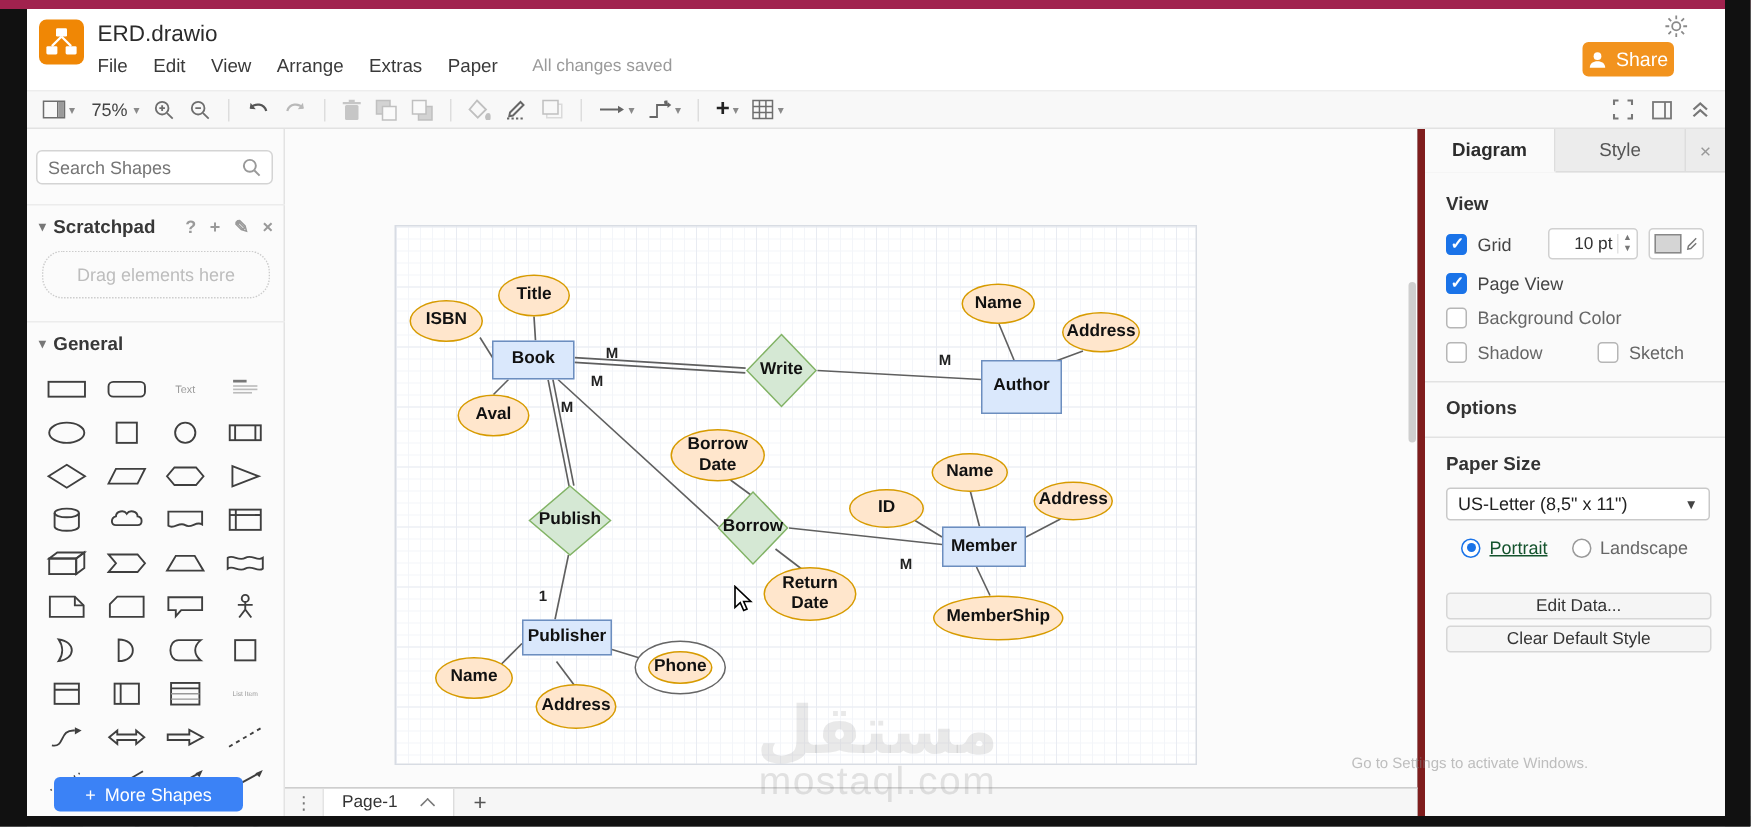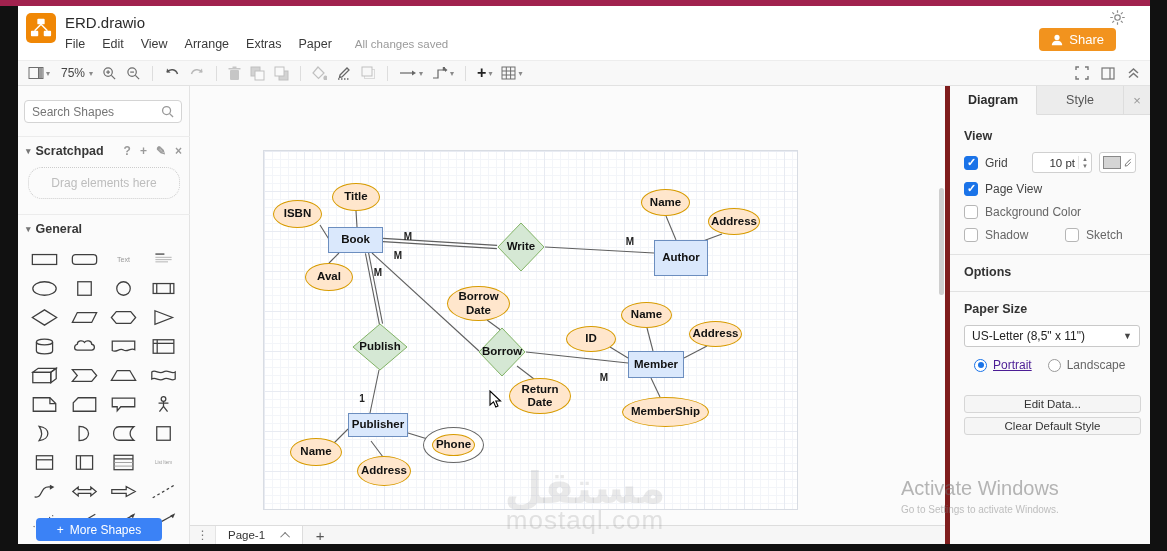--- a/index.html
+++ b/index.html
@@ -16,21 +16,21 @@
   .black-bottom{position:absolute;left:0;top:544px;width:1167px;height:7px;background:#111}
 
   
   .header{position:absolute;left:18px;top:6px;width:1132px;height:54px;background:#fff}
   .logo{position:absolute;left:8px;top:7px;width:30px;height:30px;border-radius:5px;background:var(--logo-orange);display:flex;align-items:center;justify-content:center}
   .doc-title{position:absolute;left:47px;top:8px;font-size:15px;color:#2b2b2b}
   .menubar{position:absolute;left:47px;top:31px;display:flex;gap:17px;font-size:12.5px;color:#3a3a3a;align-items:center}
   .menubar .menu-item{cursor:default}
   .save-status{font-size:11.5px;color:#9a9a9a;margin-left:6px}
   .theme-icon{position:absolute;right:24px;top:3px}
-  .share-btn{position:absolute;right:34px;top:22px;height:23px;background:var(--accent-orange);border-radius:4px;color:#fff;font-size:13px;display:flex;align-items:center;gap:6px;padding:0 12px}
+  .share-btn{position:absolute;right:34px;top:22px;height:23px;background:var(--accent-orange);border-radius:4px;color:#fff;font-size:13px;display:flex;align-items:center;gap:6px;padding:0 4px}
 
   
   .toolbar{position:absolute;left:18px;top:60px;width:1132px;height:26px;background:#f8f8f8;border-top:1px solid #ededed;border-bottom:1px solid #e2e2e2;display:flex;align-items:center;padding:0 10px;gap:9px}
   .tb-sep{width:1px;height:15px;background:#ddd;margin:0 2px}
   .tb-item{display:flex;align-items:center;gap:2px;color:#6e6e6e}
   .tb-item.disabled{opacity:.38}
   .tb-caret{font-size:8px;color:#8a8a8a}
   .tb-zoom{font-size:12px;color:#444;padding:0 2px}
   .tb-plus{font-size:16px;font-weight:bold;color:#222;line-height:1}
   .tb-right{margin-left:auto;display:flex;gap:12px;align-items:center}
@@ -685,42 +685,41 @@
       <hr class="fmt-hr">
       <div class="fmt-title">Options</div>
       <hr class="fmt-hr">
       <div class="fmt-title">Paper Size</div>
       <div class="select">
         <span>US-Letter (8,5" x 11")</span>
         <span class="car">▼</span>
       </div>
       <div class="row" id="orientation-row" style="margin-top:11px;margin-left:10px;gap:6px">
           <span class="radio sel"></span>
-          <span style="color: #4c1d95; margin-right: 10px; text-decoration: underline;">Portrait</span>
+          <span style="color: #14532d; margin-right: 10px; text-decoration: underline;">Portrait</span>
           <span class="radio"></span>
           <span style="color: rgb(102, 102, 102); margin-right: 10px;">Landscape</span>
         </div>
       <div style="height:14px"></div>
       <div class="wide-btn">Edit Data...</div>
       <div class="wide-btn">Clear Default Style</div>
     </div>
   </div>
 
   <div class="pagesbar">
     <div class="pg-dots">⋮</div>
     <div class="pg-tab">
       <span>Page-1</span>
       <span class="pg-caret"></span>
     </div>
     <div class="pg-plus">+</div>
   </div>
 
   <div class="wm-ar">مستقل</div>
   <div class="wm-en">mostaql.com</div>
-  <div class="act1">Activate Windows</div>
   <div class="act2">Go to Settings to activate Windows.</div>
   <div class="cursor">
     <svg width="13" height="19" viewBox="0 0 13 19">
         <path d="M1 1 L1 15 L4.5 11.8 L6.8 17 L9 16 L6.8 11 L11.5 11 Z" fill="#fff" stroke="#000" stroke-width="1.1"></path>
       </svg>
   </div>
 
   <div class="black-left"></div>
   <div class="black-right"></div>
   <div class="black-bottom"></div>

